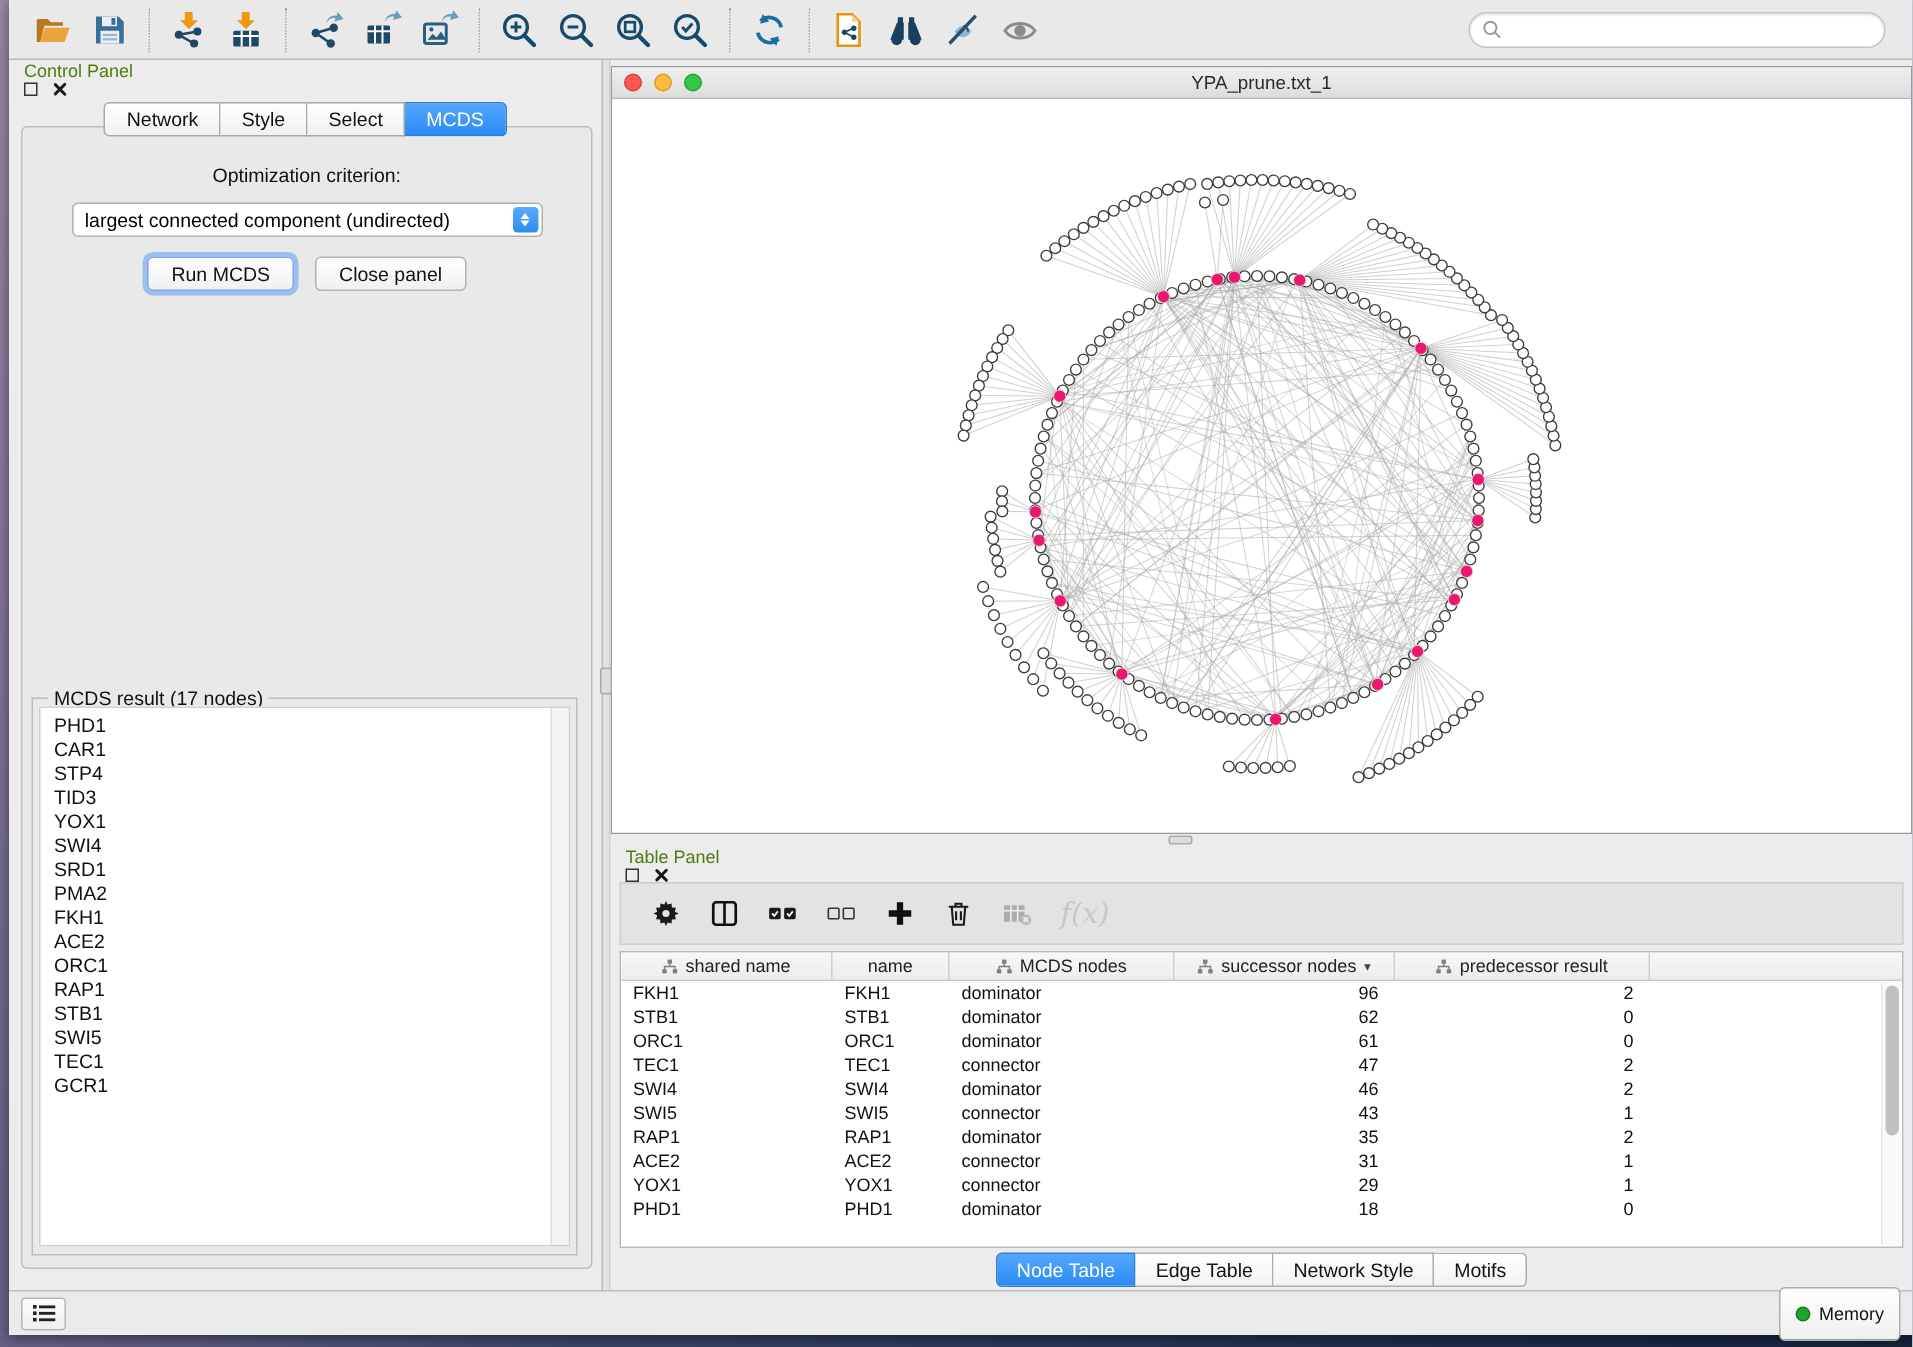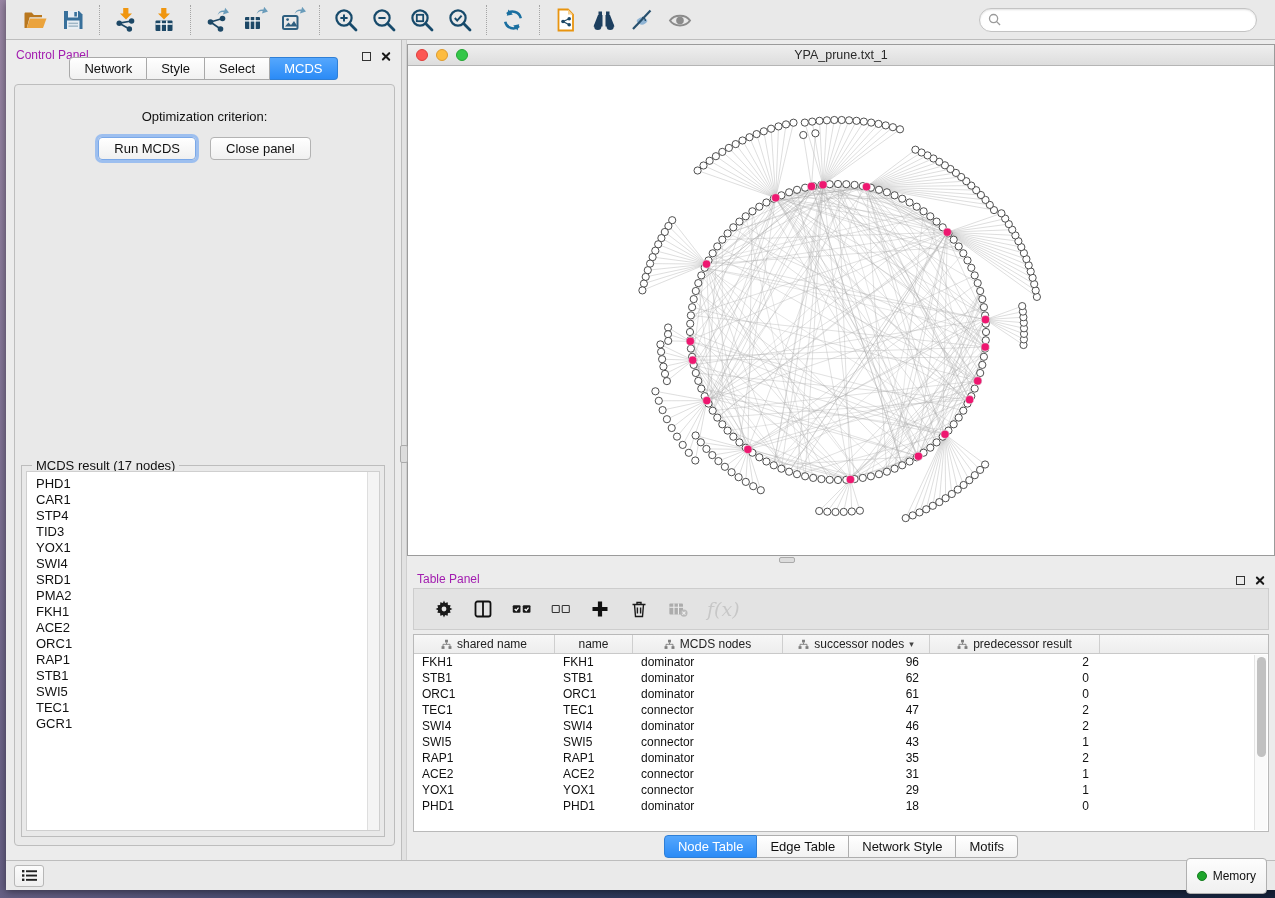--- a/index.html
+++ b/index.html
@@ -19,29 +19,29 @@
     border:1px solid #c3c3c3; border-radius:12px; display:flex; align-items:center; padding:0 8px;
     box-shadow:inset 0 1px 2px rgba(0,0,0,.12); }
   .searchbox svg { width:13px; height:13px; flex:0 0 auto; }
   .searchbox input { border:none; outline:none; flex:1; margin-left:5px; font-size:12px; background:transparent; }
 
   
   .main { flex:1; display:flex; min-height:0; }
 
   
   .control-panel { width:395px; flex:0 0 auto; position:relative; background:#ececec; }
-  .panel-header { height:22px; display:flex; align-items:flex-end; padding:0 10px; font-size:12px; color:#a21caf; }
+  .panel-header { height:22px; display:flex; align-items:flex-start; padding:0 10px; font-size:12px; color:#4d7c0f;flex-direction:column; }
   .panel-header .ph-title { flex:1; }
   .win-icons { display:flex; align-items:center; gap:9px; }
   .float-icon { width:9px; height:9px; border:1.6px solid #333; display:inline-block; }
   .close-x { width:11px; height:11px; display:inline-block; position:relative; }
   .close-x:before,.close-x:after { content:""; position:absolute; left:5px; top:0; width:2.4px; height:11px; background:#1a1a1a; border-radius:1px; }
   .close-x:before { transform:rotate(45deg); } .close-x:after { transform:rotate(-45deg); }
 
-  .cp-tabs { position:absolute; top:17px; left:0; width:100%; display:flex; justify-content:center; z-index:3; }
+  .cp-tabs { position:absolute; top:28px; left:0; width:100%; display:flex; justify-content:center; z-index:3; }
   .cp-tab { font-size:13px; padding:3px 14px; background:linear-gradient(#ffffff,#f1f1f1); border:1px solid #a9a9a9;
     border-left:none; color:#111; cursor:default; }
   .cp-tab:first-child { border-left:1px solid #a9a9a9; border-radius:4px 0 0 4px; }
   .cp-tab:last-child { border-radius:0 4px 4px 0; }
   .cp-tab.active { background:linear-gradient(#55a7fd,#2b8bf6); border-color:#2f7fd6; color:#fff; }
 
   .cp-box { position:absolute; top:44px; left:8px; right:6px; bottom:14px; background:#e9e9e9;
     border:1px solid #bdbdbd; border-radius:4px; }
   .crit-label { margin-top:24px; text-align:center; font-size:13px; color:#111; }
   .select { margin:11px auto 0; width:314px; height:23px; background:#fff; border:1px solid #b0b0b0;
@@ -283,20 +283,27 @@
           </span>
         </div>
         <div class="cp-tabs" id="cp-tabs">
             <div class="cp-tab">Network</div>
             <div class="cp-tab">Style</div>
             <div class="cp-tab">Select</div>
             <div class="cp-tab active">MCDS</div>
           </div>
         <div class="cp-box">
           <div class="crit-label">Optimization criterion:</div>
+          <div class="select">
+            <span class="select-value">largest connected component (undirected)</span>
+            <span class="select-stepper">
+                <span class="chev up"></span>
+                <span class="chev down"></span>
+              </span>
+          </div>
           <div class="btn-row">
             <button class="mac-btn focus-ring">Run MCDS</button>
             <button class="mac-btn">Close panel</button>
           </div>
           <div class="mcds-group">
             <div class="group-title">MCDS result (17 nodes)</div>
             <div class="result-list" id="mcds-list">
                 <div>PHD1</div>
                 <div>CAR1</div>
                 <div>STP4</div>

